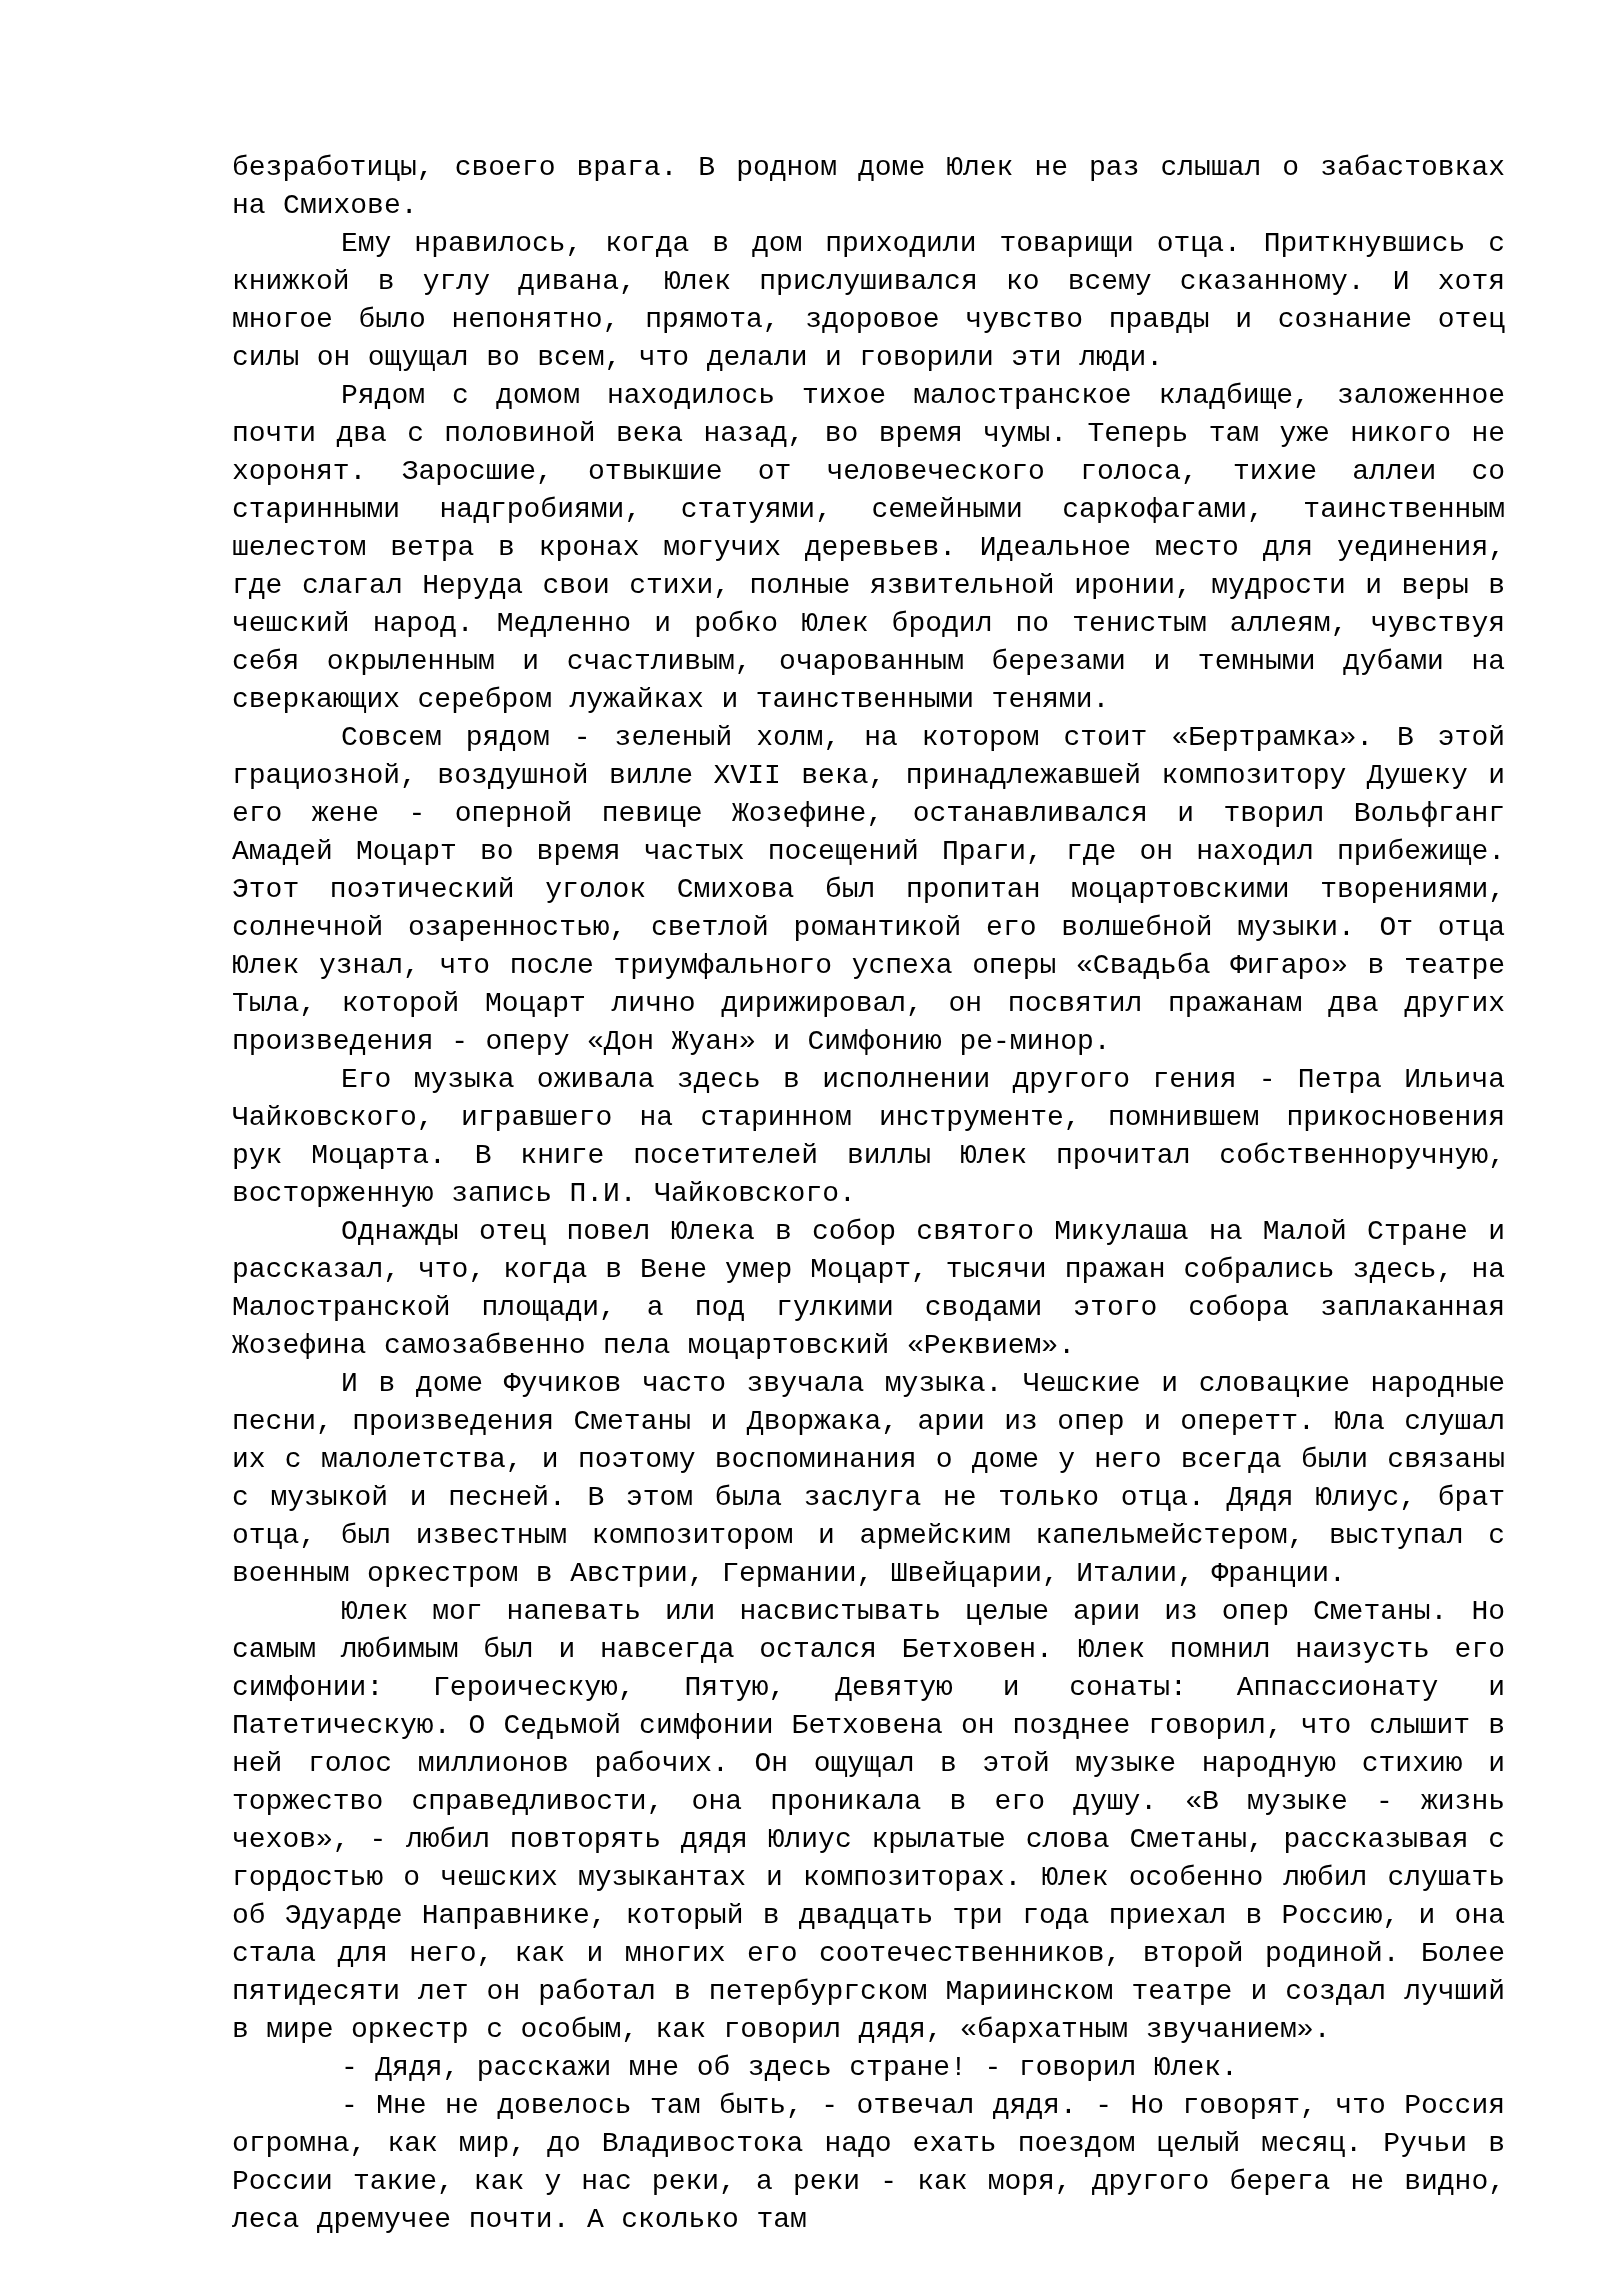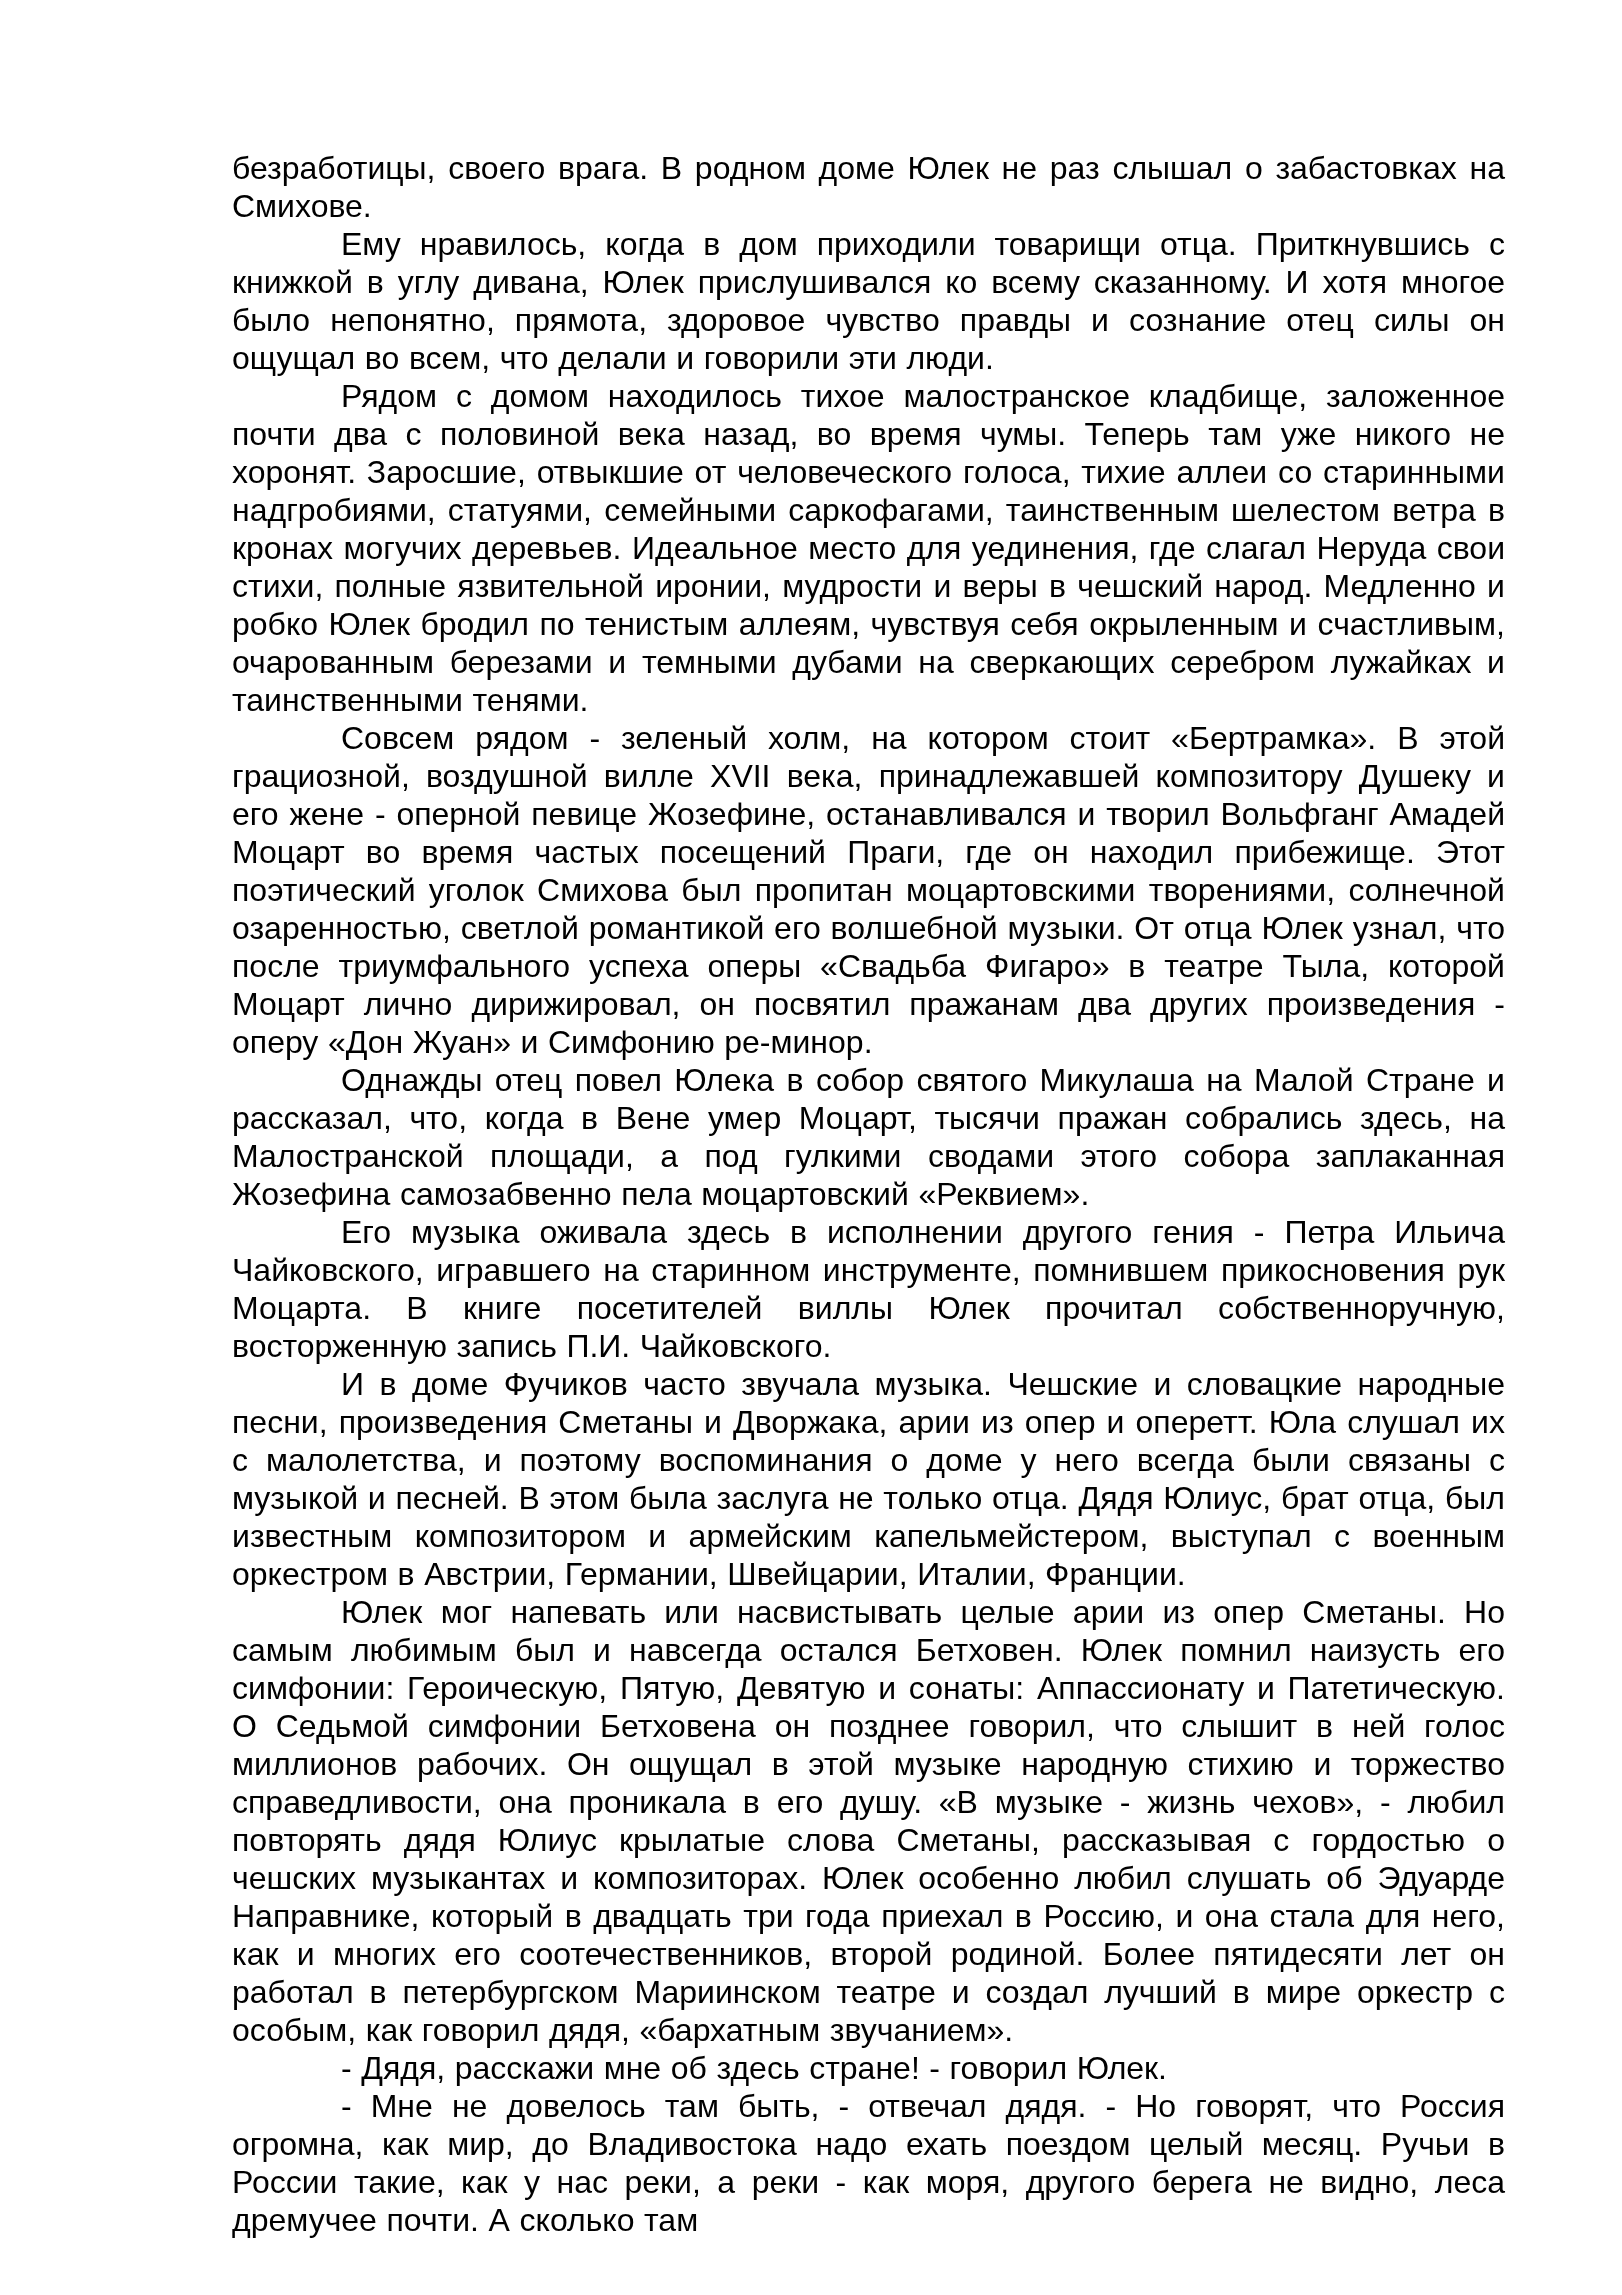--- a/index.html
+++ b/index.html
@@ -14,22 +14,22 @@
     background: #ffffff;
     margin: 0 auto;
     overflow: hidden;
   }
   .textblock {
     position: absolute;
     left: 232px;
     top: 149px;
     width: 1273px;
     color: #000000;
-    font-family: Liberation Sans, sans-serif;
-    font-size: 32px;
+    font-family: Liberation Mono, monospace;
+    font-size: 28px;
     line-height: 38px;
     text-align: justify;
     word-spacing: 0.7px;
   }
   .textblock p {
     margin: 0;
     padding: 0;
     text-indent: 109px;
   }
   .textblock p.continuation {
@@ -38,21 +38,21 @@
 </style>
 </head>
 <body>
 
 <div class="page">
   <div class="textblock">
     <p class="continuation">безработицы, своего врага. В родном доме Юлек не раз слышал о забастовках на Смихове.</p>
     <p>Ему нравилось, когда в дом приходили товарищи отца. Приткнувшись с книжкой в углу дивана, Юлек прислушивался ко всему сказанному. И хотя многое было непонятно, прямота, здоровое чувство правды и сознание отец силы он ощущал во всем, что делали и говорили эти люди.</p>
     <p>Рядом с домом находилось тихое малостранское кладбище, заложенное почти два с половиной века назад, во время чумы. Теперь там уже никого не хоронят. Заросшие, отвыкшие от человеческого голоса, тихие аллеи со старинными надгробиями, статуями, семейными саркофагами, таинственным шелестом ветра в кронах могучих деревьев. Идеальное место для уединения, где слагал Неруда свои стихи, полные язвительной иронии, мудрости и веры в чешский народ. Медленно и робко Юлек бродил по тенистым аллеям, чувствуя себя окрыленным и счастливым, очарованным березами и темными дубами на сверкающих серебром лужайках и таинственными тенями.</p>
     <p>Совсем рядом - зеленый холм, на котором стоит «Бертрамка». В этой грациозной, воздушной вилле XVII века, принадлежавшей композитору Душеку и его жене - оперной певице Жозефине, останавливался и творил Вольфганг Амадей Моцарт во время частых посещений Праги, где он находил прибежище. Этот поэтический уголок Смихова был пропитан моцартовскими творениями, солнечной озаренностью, светлой романтикой его волшебной музыки. От отца Юлек узнал, что после триумфального успеха оперы «Свадьба Фигаро» в театре Тыла, которой Моцарт лично дирижировал, он посвятил пражанам два других произведения - оперу «Дон Жуан» и Симфонию ре-минор.</p>
+    <p>Его музыка оживала здесь в исполнении другого гения - Петра Ильича Чайковского, игравшего на старинном инструменте, помнившем прикосновения рук Моцарта. В книге посетителей виллы Юлек прочитал собственноручную, восторженную запись П.И. Чайковского.</p>
     <p>Однажды отец повел Юлека в собор святого Микулаша на Малой Стране и рассказал, что, когда в Вене умер Моцарт, тысячи пражан собрались здесь, на Малостранской площади, а под гулкими сводами этого собора заплаканная Жозефина самозабвенно пела моцартовский «Реквием».</p>
-    <p>Его музыка оживала здесь в исполнении другого гения - Петра Ильича Чайковского, игравшего на старинном инструменте, помнившем прикосновения рук Моцарта. В книге посетителей виллы Юлек прочитал собственноручную, восторженную запись П.И. Чайковского.</p>
     <p>И в доме Фучиков часто звучала музыка. Чешские и словацкие народные песни, произведения Сметаны и Дворжака, арии из опер и оперетт. Юла слушал их с малолетства, и поэтому воспоминания о доме у него всегда были связаны с музыкой и песней. В этом была заслуга не только отца. Дядя Юлиус, брат отца, был известным композитором и армейским капельмейстером, выступал с военным оркестром в Австрии, Германии, Швейцарии, Италии, Франции.</p>
     <p>Юлек мог напевать или насвистывать целые арии из опер Сметаны. Но самым любимым был и навсегда остался Бетховен. Юлек помнил наизусть его симфонии: Героическую, Пятую, Девятую и сонаты: Аппассионату и Патетическую. О Седьмой симфонии Бетховена он позднее говорил, что слышит в ней голос миллионов рабочих. Он ощущал в этой музыке народную стихию и торжество справедливости, она проникала в его душу. «В музыке - жизнь чехов», - любил повторять дядя Юлиус крылатые слова Сметаны, рассказывая с гордостью о чешских музыкантах и композиторах. Юлек особенно любил слушать об Эдуарде Направнике, который в двадцать три года приехал в Россию, и она стала для него, как и многих его соотечественников, второй родиной. Более пятидесяти лет он работал в петербургском Мариинском театре и создал лучший в мире оркестр с особым, как говорил дядя, «бархатным звучанием».</p>
     <p>- Дядя, расскажи мне об здесь стране! - говорил Юлек.</p>
     <p>- Мне не довелось там быть, - отвечал дядя. - Но говорят, что Россия огромна, как мир, до Владивостока надо ехать поездом целый месяц. Ручьи в России такие, как у нас реки, а реки - как моря, другого берега не видно, леса дремучее почти. А сколько там</p>
   </div>
 </div>
 
 
 </body></html>

